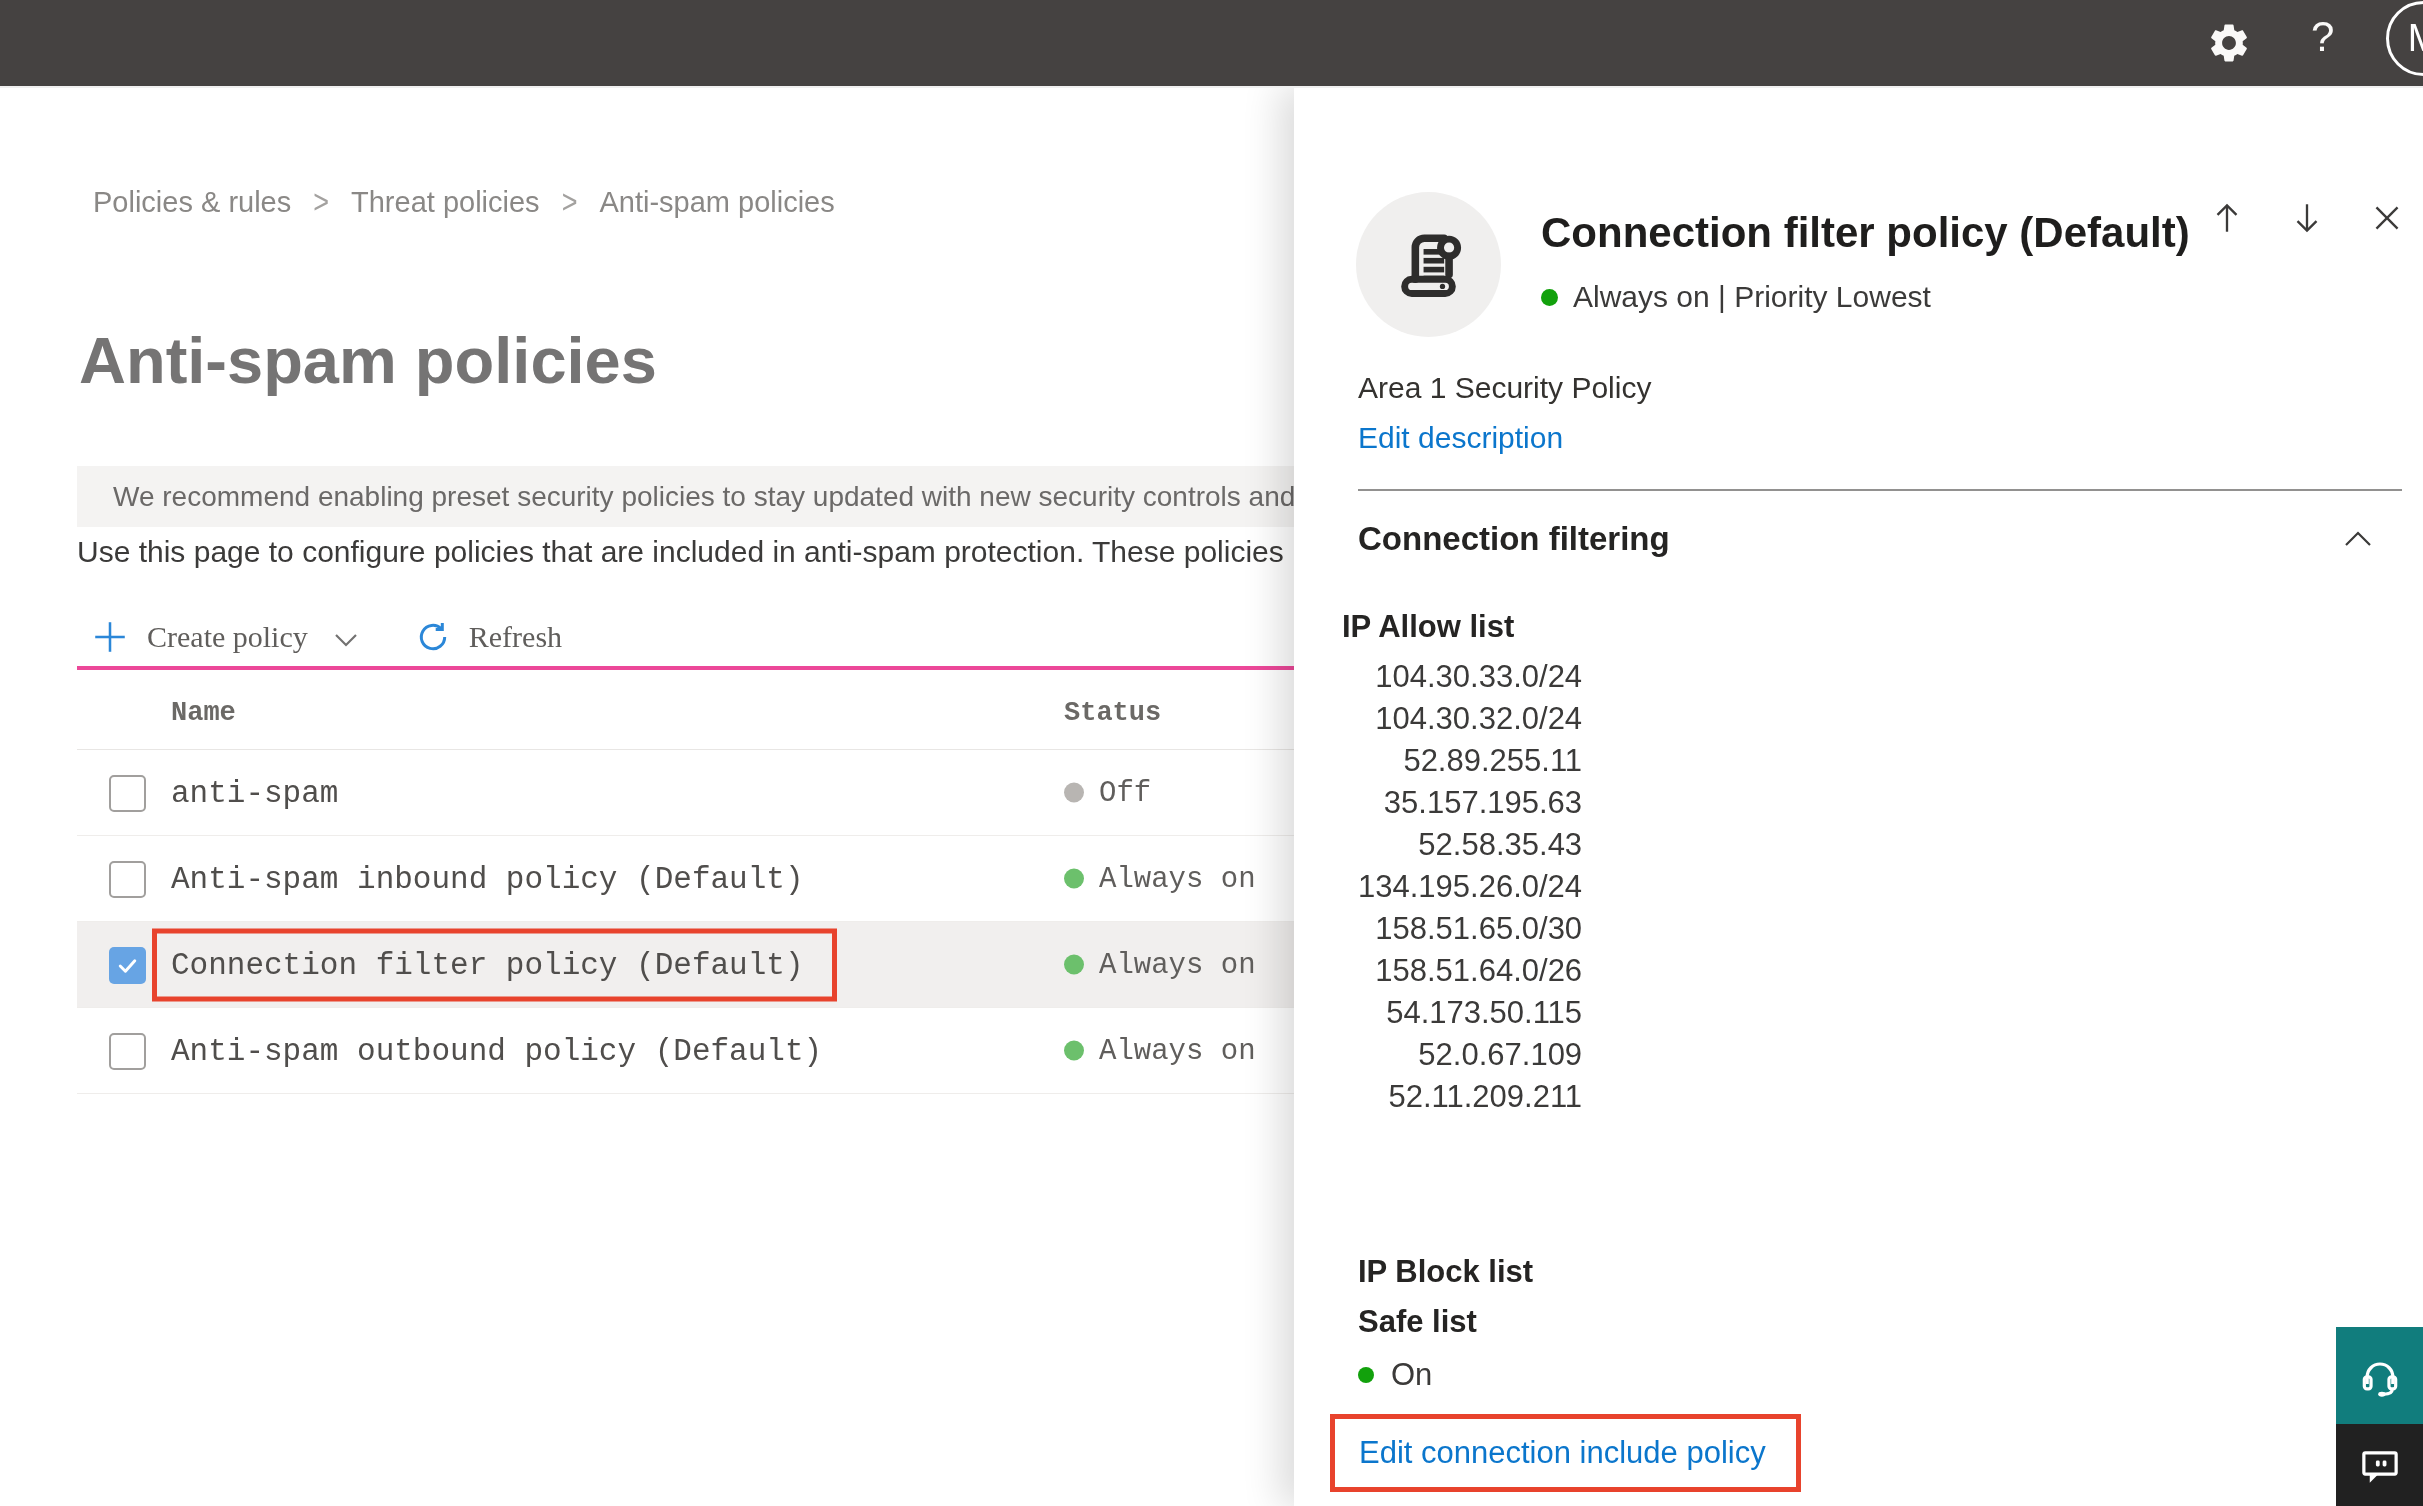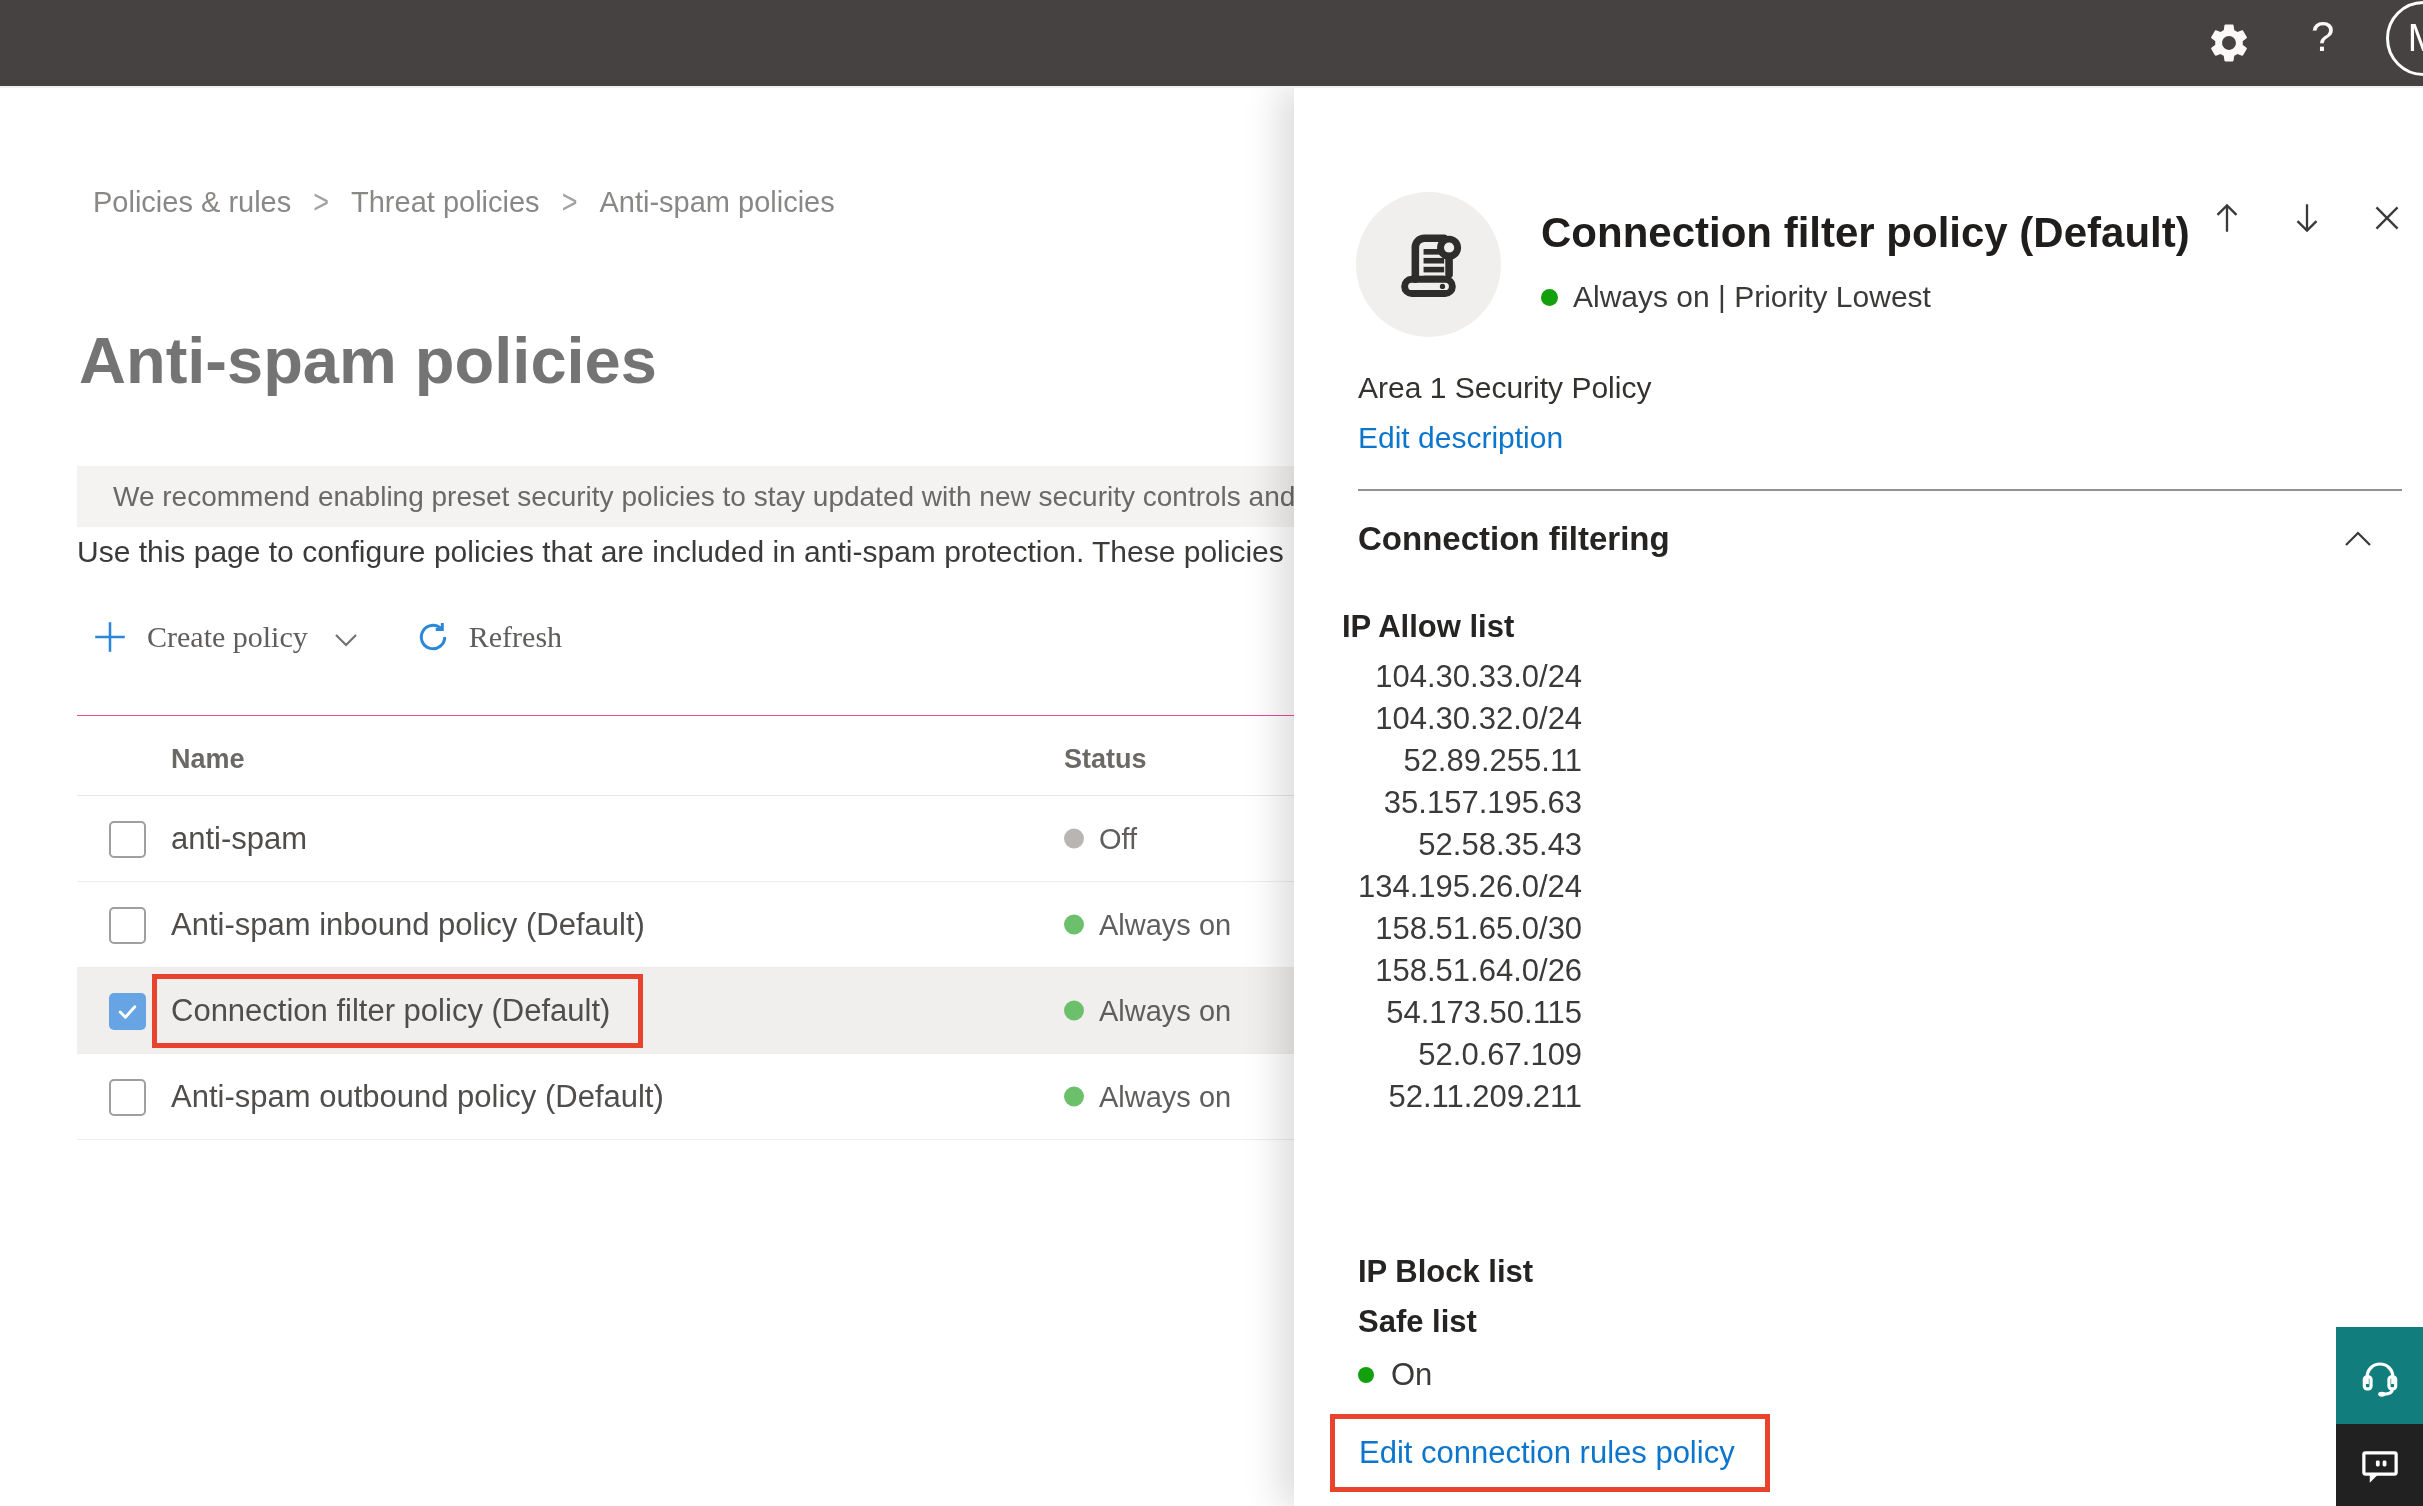--- a/index.html
+++ b/index.html
@@ -21,21 +21,21 @@
   .page-title{position:absolute;left:79px;top:323px;font-size:65px;font-weight:bold;color:#757474;z-index:1;}
   .banner{position:absolute;left:77px;top:466px;width:1311px;height:61px;background:#f4f3f2;display:flex;align-items:center;
     gap:18px;padding-left:18px;box-sizing:border-box;white-space:nowrap;overflow:hidden;z-index:1;}
   .banner-text{font-size:28px;color:#6b6968;}
   .page-desc{position:absolute;left:77px;top:535px;width:1311px;font-size:30px;color:#3b3a39;white-space:nowrap;overflow:hidden;z-index:1;}
   .toolbar{position:absolute;left:91px;top:610px;height:53px;display:flex;align-items:center;z-index:1;font-family:Liberation Serif, serif;}
   .tb-btn{display:flex;align-items:center;gap:18px;font-size:30px;color:#605e5c;cursor:pointer;}
   .tb-btn .chev{margin-left:8px;margin-top:6px;}
   .tb-refresh{margin-left:57px;}
   
-  .policy-table{position:absolute;left:77px;top:715px;width:1311px;z-index:1;border-top:1px solid #ec4899;}
+  .policy-table{position:absolute;left:77px;top:666px;width:1311px;z-index:1;border-top:4px solid #ec4899;font-family:Liberation Mono, monospace;}
   .pt-header{position:relative;height:79px;border-bottom:1px solid #e8e6e4;font-size:27px;font-weight:bold;color:#6b6966;}
   .pt-header .col-name{position:absolute;left:94px;top:28px;}
   .pt-header .col-status{position:absolute;left:987px;top:28px;}
   .pt-row{position:relative;height:85px;border-bottom:1px solid #efedeb;cursor:pointer;}
   .pt-row.selected{background:#f1efee;}
   .cbx{position:absolute;left:32px;top:25px;width:37px;height:37px;border:2px solid #a19f9d;border-radius:5px;box-sizing:border-box;background:#fff;cursor:pointer;}
   .cbx.checked{background:#67a4e4;border:none;display:flex;align-items:center;justify-content:center;}
   .row-name{position:absolute;left:94px;top:50%;transform:translateY(-50%);font-size:31px;color:#504e4c;white-space:nowrap;}
   .red-box{left:75px;border:5px solid #e8432d;padding:14px 28px 14px 14px;}
   .row-status{position:absolute;left:987px;top:50%;transform:translateY(-50%);display:flex;align-items:center;gap:15px;font-size:29px;color:#605e5c;}
@@ -240,21 +240,21 @@
   </div>
 
   <div class="p-block-label">IP Block list</div>
   <div class="p-safe-label">Safe list</div>
   <div class="p-on">
     <span class="dot bright"></span>
     <span>On</span>
   </div>
 
   <div class="p-editlink-box">
-    <span class="p-editlink">Edit connection rules policy</span>
+    <span class="p-editlink">Edit connection include policy</span>
   </div>
 </div>
 
 <div class="fab fab-teal">
   <svg width="48" height="48" viewBox="0 0 30 30" fill="none" stroke="#ffffff" stroke-width="2">
     <path d="M7 20 v-4.5 a8 8 0 0 1 16 0 V20"></path>
     <rect x="5.2" y="15.5" width="4.2" height="7.5" rx="1.6"></rect>
     <rect x="20.6" y="15.5" width="4.2" height="7.5" rx="1.6"></rect>
     <path d="M22.7 23 q0 3.4 -5.2 3.4"></path>
     <ellipse cx="16.2" cy="26.4" rx="2.3" ry="1.5" fill="#ffffff" stroke="none"></ellipse>

